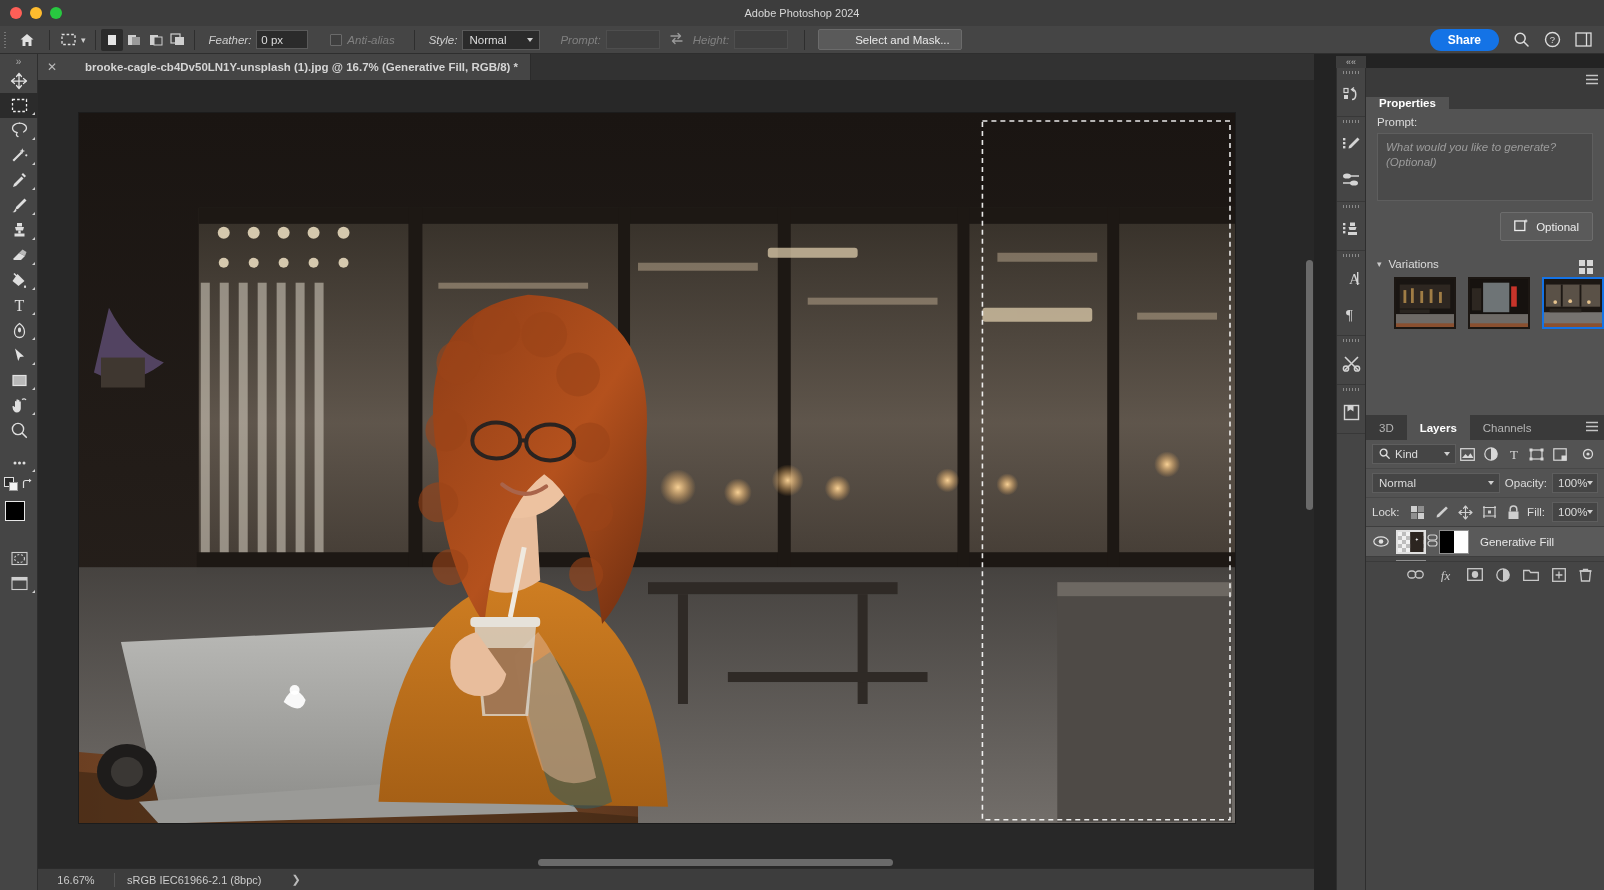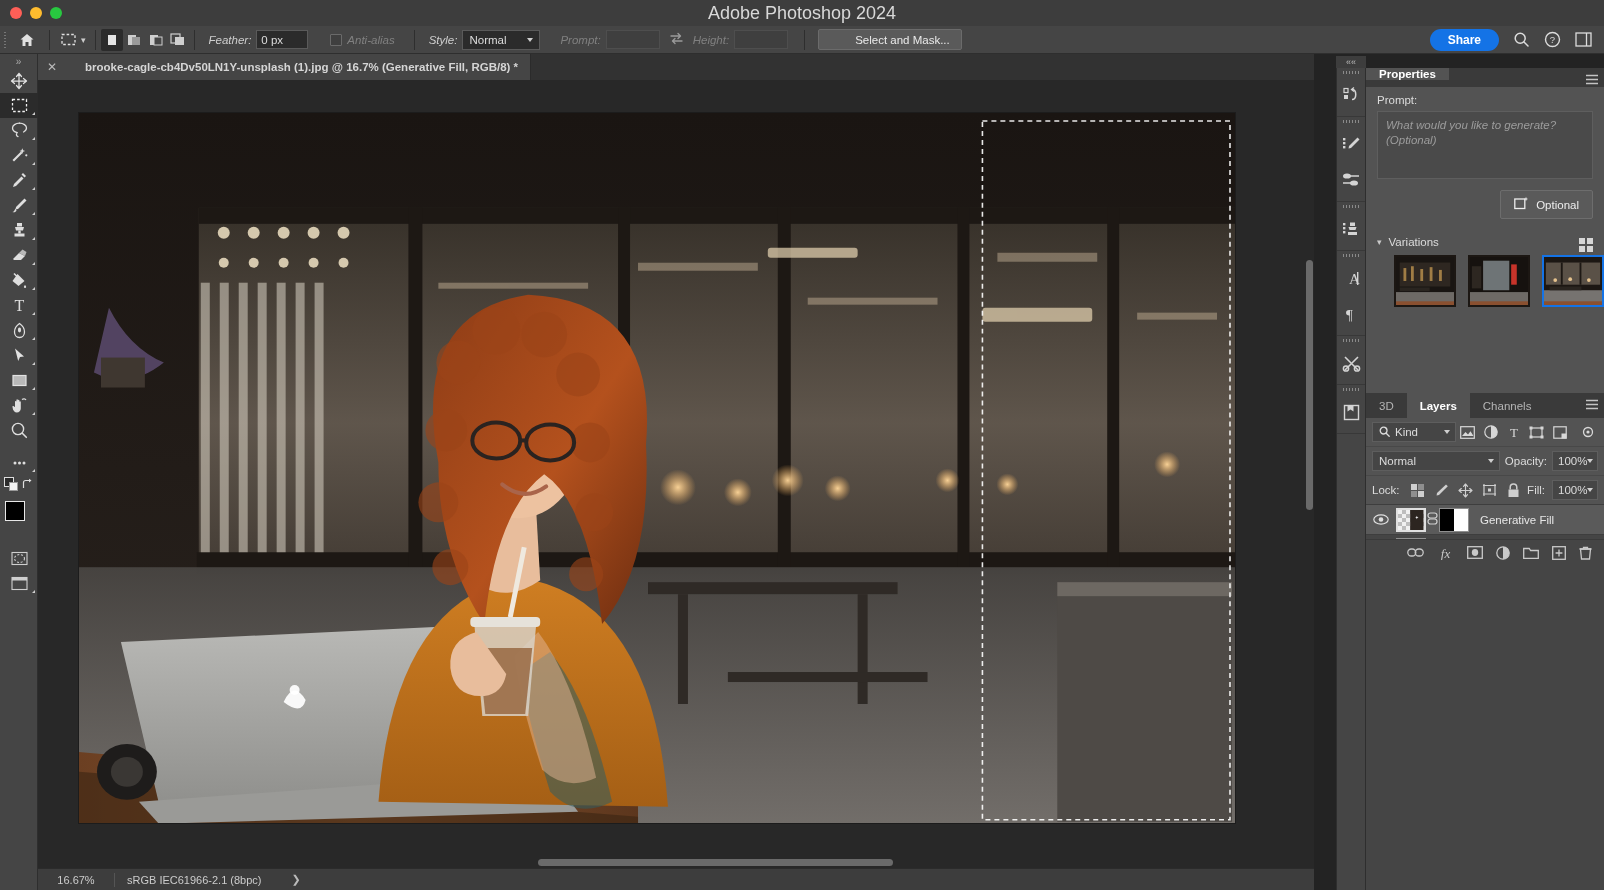--- a/index.html
+++ b/index.html
@@ -18,21 +18,21 @@
     background: #3d3d3d;
     display: flex; align-items: center;
   }
   .traffic { display: flex; gap: 8px; padding-left: 10px; }
   .dot { width: 12px; height: 12px; border-radius: 50%; }
   .dot.red { background: #ff5f57; }
   .dot.yellow { background: #febc2e; }
   .dot.green { background: #28c840; }
   .title-text {
     position: absolute; left: 0; right: 0; text-align: center;
-    font-size: 18px; color: #d8d8d8; pointer-events: none;
+    font-size: 11px; color: #d8d8d8; pointer-events: none;
   }
 
   
   .optionsbar {
     position: absolute; top: 26px; left: 0; width: 1604px; height: 28px;
     background: #454545; display: flex; align-items: center;
     border-bottom: 1px solid #2e2e2e;
     font-size: 11.5px; color: #cfcfcf;
   }
   .grip { width: 10px; height: 28px; display: flex; align-items: center; justify-content: center; }
@@ -179,21 +179,21 @@
   .rail-ic {
     height: 36px; display: flex; align-items: center; justify-content: center; cursor: pointer;
   }
 
   
   .panels {
     position: absolute; top: 68px; right: 0; width: 238px; bottom: 0;
     background: #454545;
   }
   .panel-tabrow {
-    height: 19px; background: #3a3a3a; display: flex; align-items: flex-start;
+    height: 41px; background: #3a3a3a; display: flex; align-items: flex-end;
     position: relative;
   }
   .ptab {
     display: flex; align-items: center; padding: 0 13px;
     font-size: 11.5px; color: #b5b5b5; cursor: pointer;
   }
   .ptab.active { background: #535353; color: #ffffff; font-weight: bold; }
   .panel-menu {
     position: absolute; right: 6px; top: 6px; cursor: pointer;
     color: #c4c4c4; font-size: 12px; line-height: 12px;

